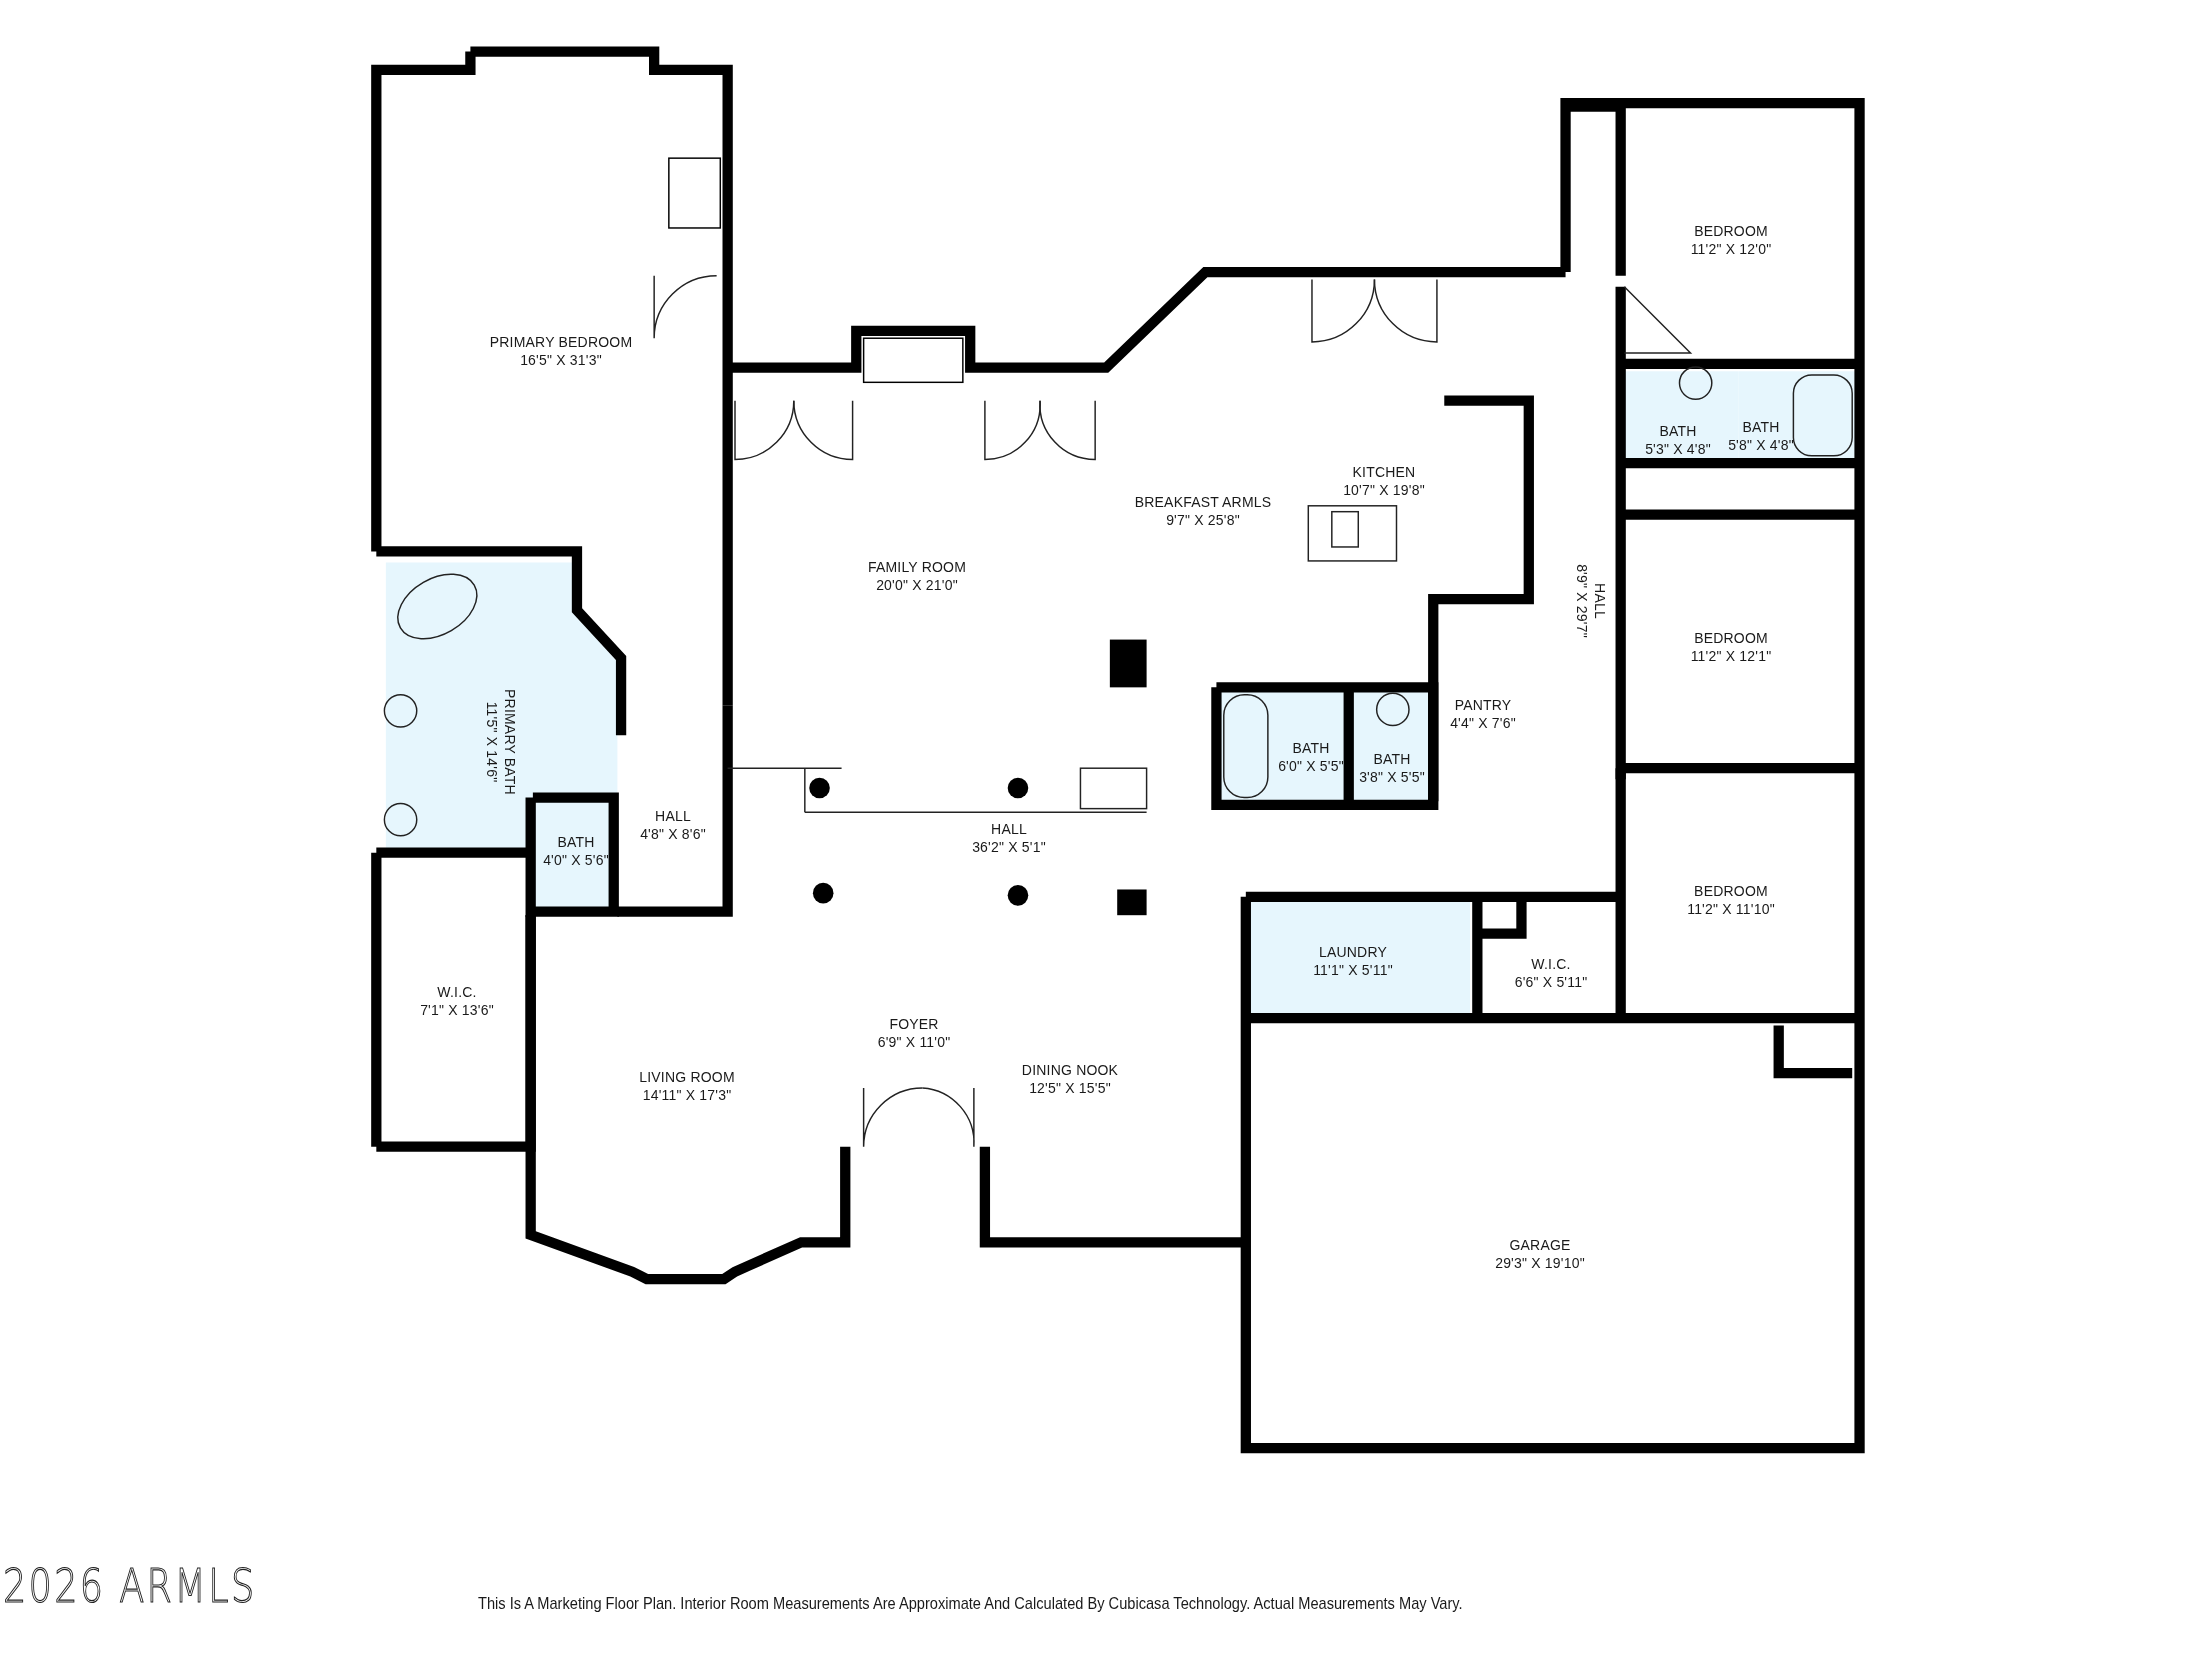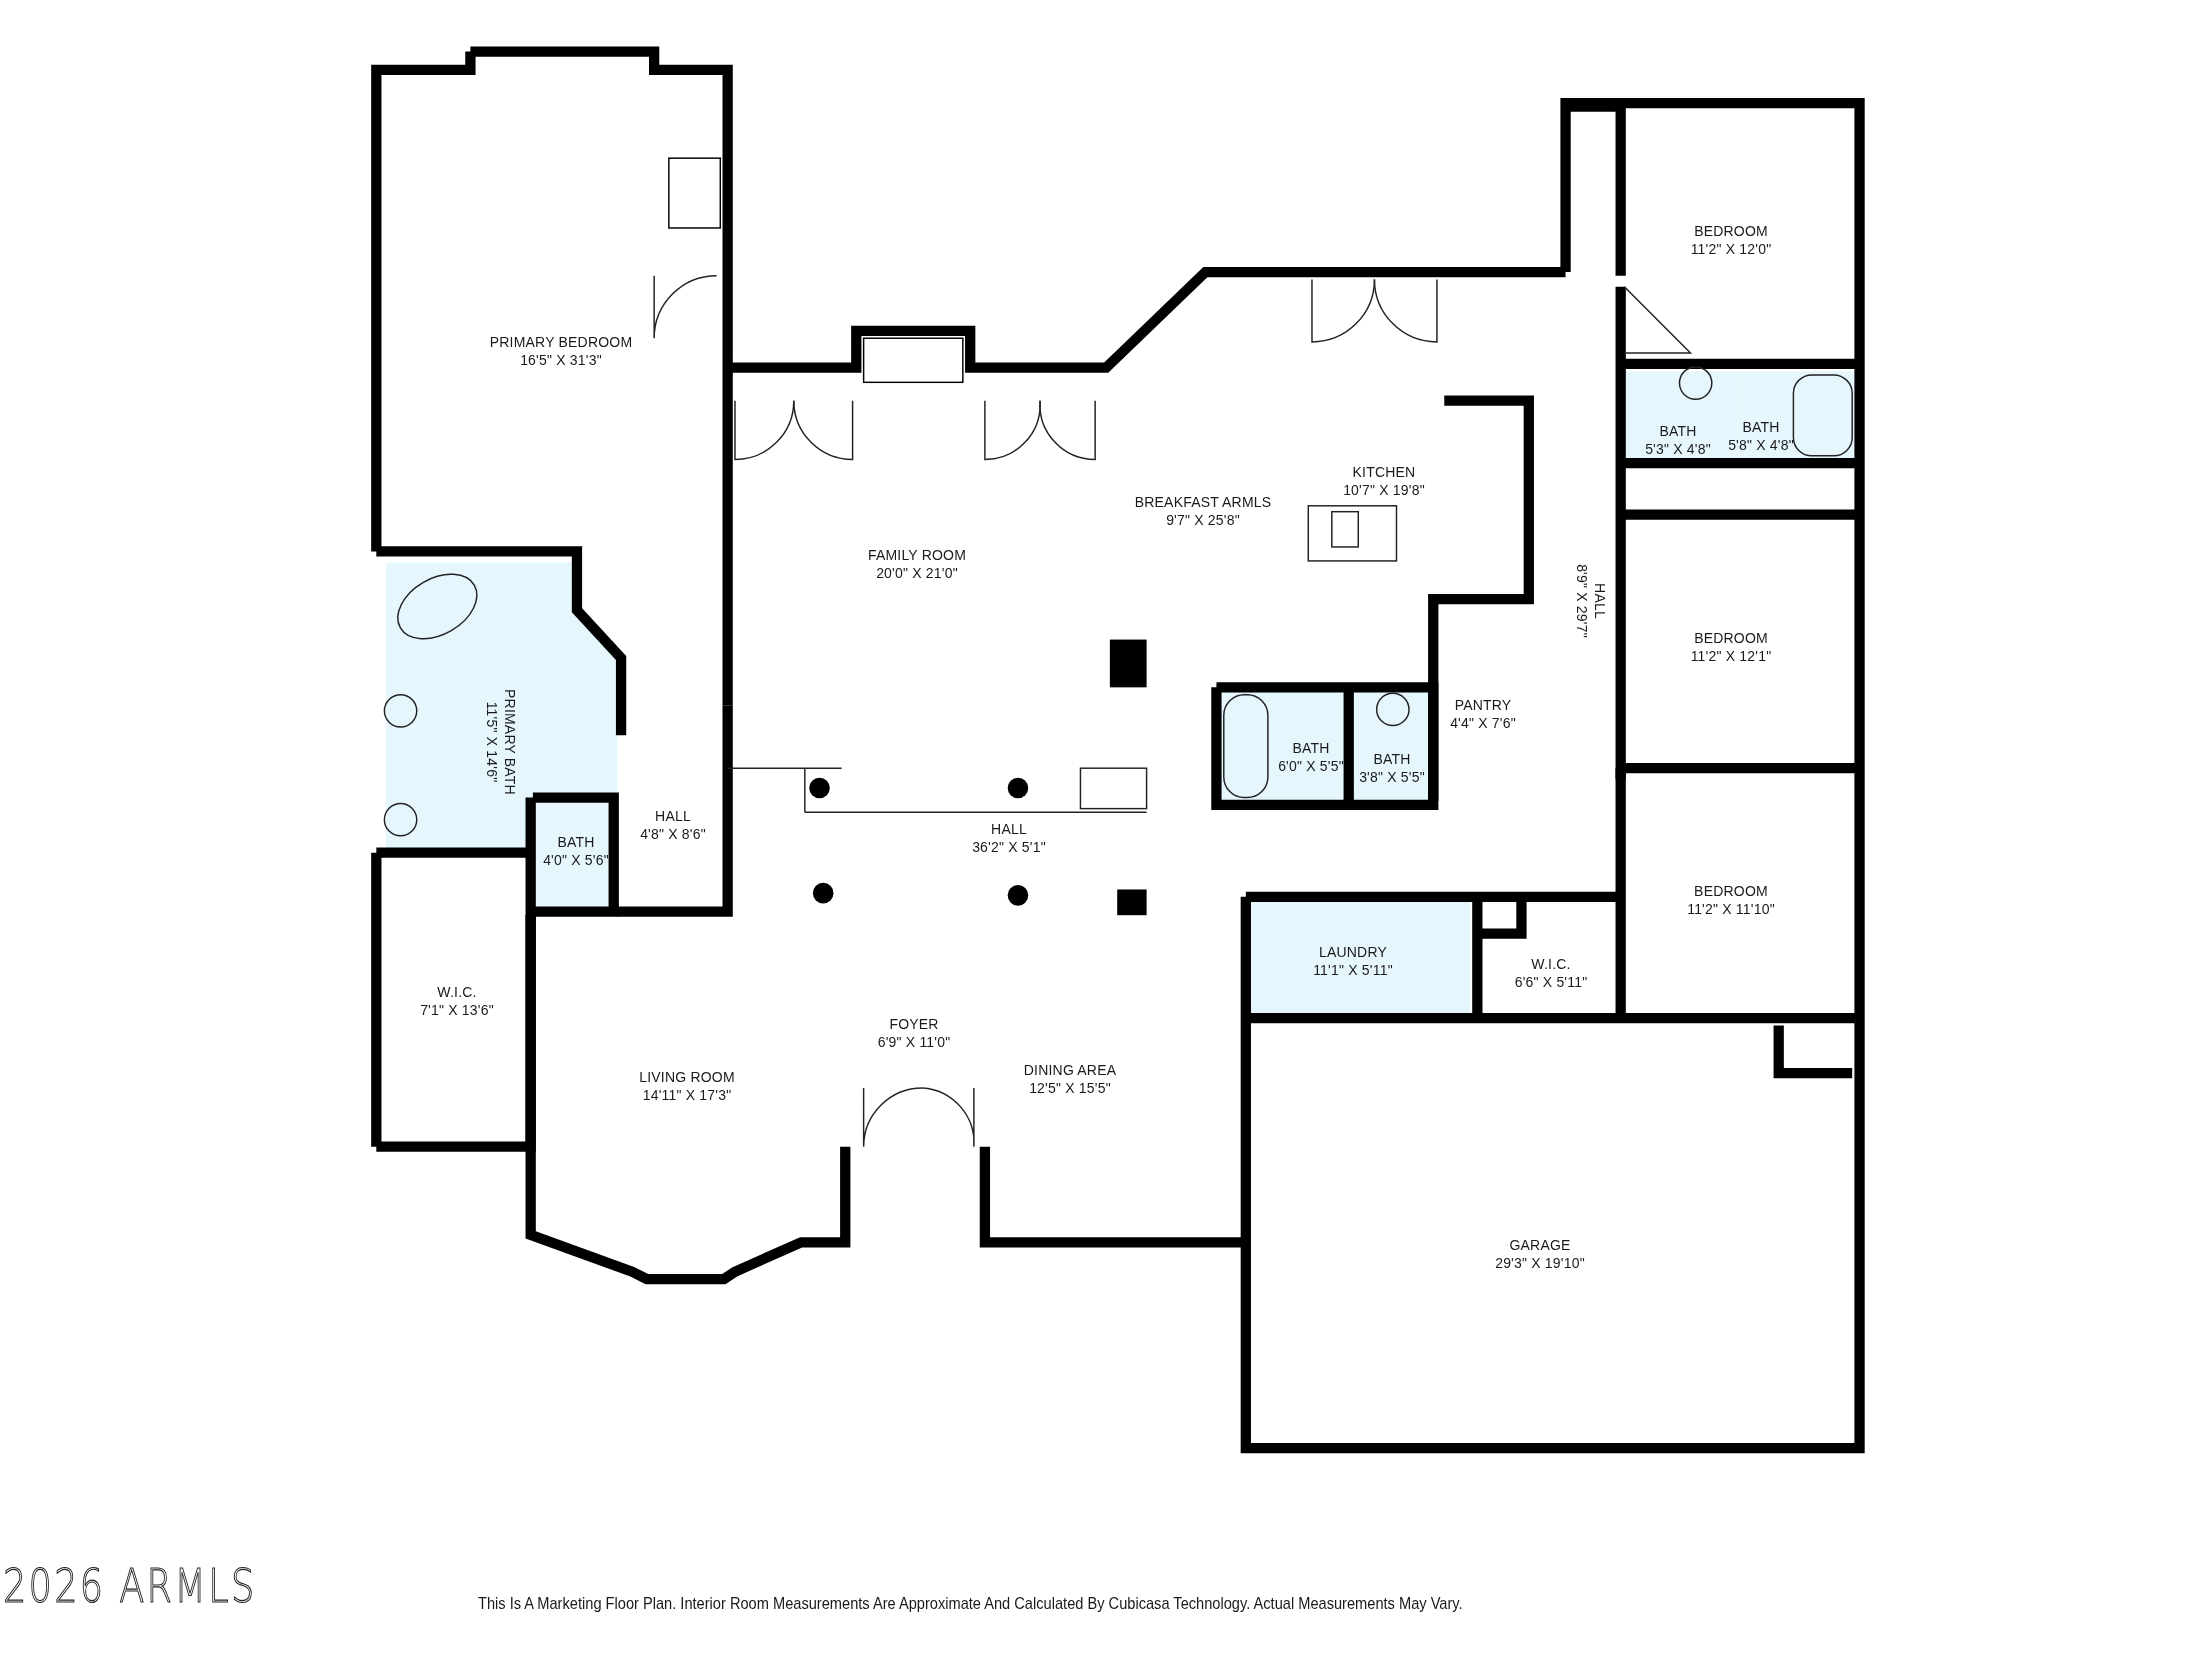--- a/index.html
+++ b/index.html
@@ -143,42 +143,42 @@
   <span class="dims">4'8" X 8'6"</span>
 </div>
 <div class="room-label" style="left:457px; top:1001px;">
   <span class="name">W.I.C.</span>
   <span class="dims">7'1" X 13'6"</span>
 </div>
 <div class="room-label" style="left:687px; top:1086px;">
   <span class="name">LIVING ROOM</span>
   <span class="dims">14'11" X 17'3"</span>
 </div>
-<div class="room-label" style="left:917px; top:564px;">
+<div class="room-label" style="left:917px; top:576px;">
   <span class="name">FAMILY ROOM</span>
   <span class="dims">20'0" X 21'0"</span>
 </div>
 <div class="room-label" style="left:1203px; top:511px;">
   <span class="name">BREAKFAST ARMLS</span>
   <span class="dims">9'7" X 25'8"</span>
 </div>
 <div class="room-label" style="left:1384px; top:481px;">
   <span class="name">KITCHEN</span>
   <span class="dims">10'7" X 19'8"</span>
 </div>
 <div class="room-label" style="left:1009px; top:838px;">
   <span class="name">HALL</span>
   <span class="dims">36'2" X 5'1"</span>
 </div>
 <div class="room-label" style="left:914px; top:1033px;">
   <span class="name">FOYER</span>
   <span class="dims">6'9" X 11'0"</span>
 </div>
 <div class="room-label" style="left:1070px; top:1079px;">
-  <span class="name">DINING AREA</span>
+  <span class="name">DINING NOOK</span>
   <span class="dims">12'5" X 15'5"</span>
 </div>
 <div class="room-label" style="left:1311px; top:757px;">
   <span class="name">BATH</span>
   <span class="dims">6'0" X 5'5"</span>
 </div>
 <div class="room-label" style="left:1392px; top:768px;">
   <span class="name">BATH</span>
   <span class="dims">3'8" X 5'5"</span>
 </div>

